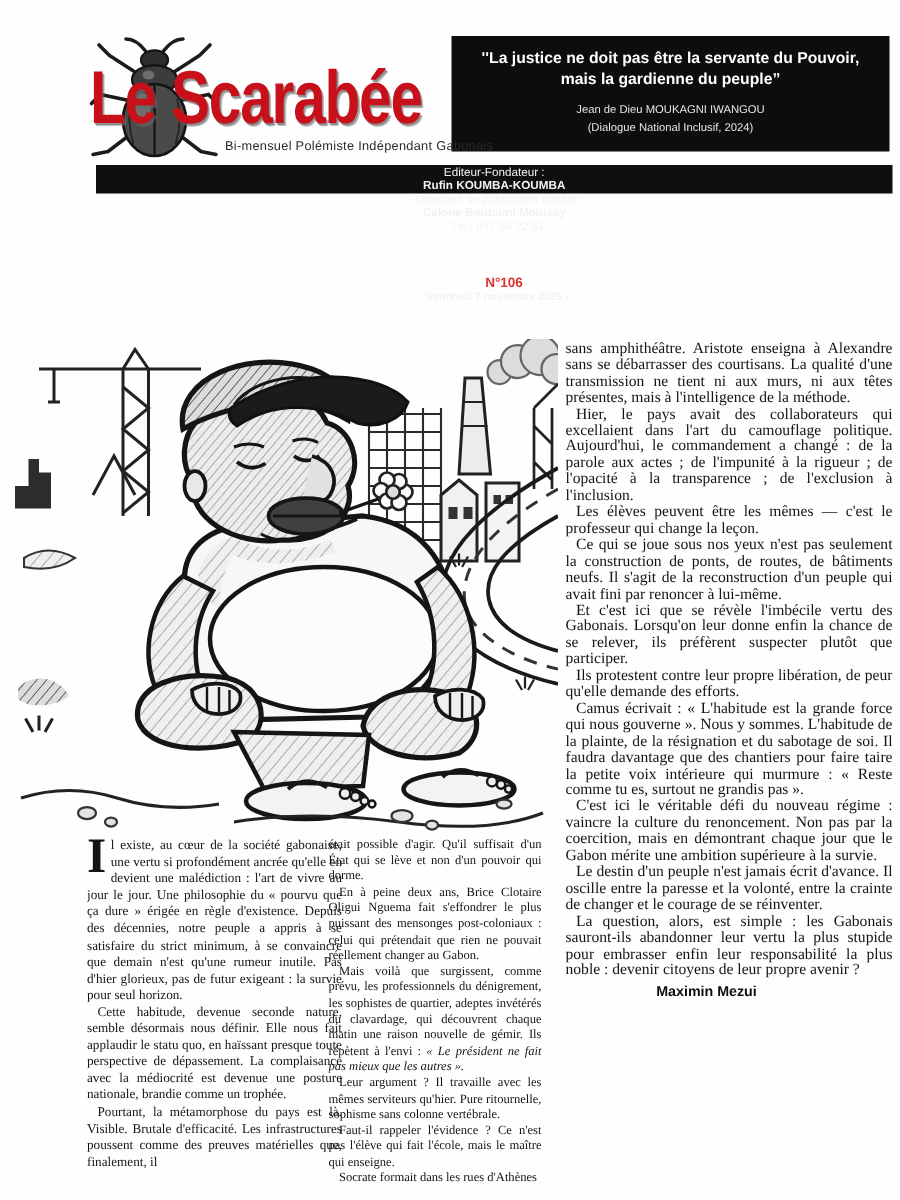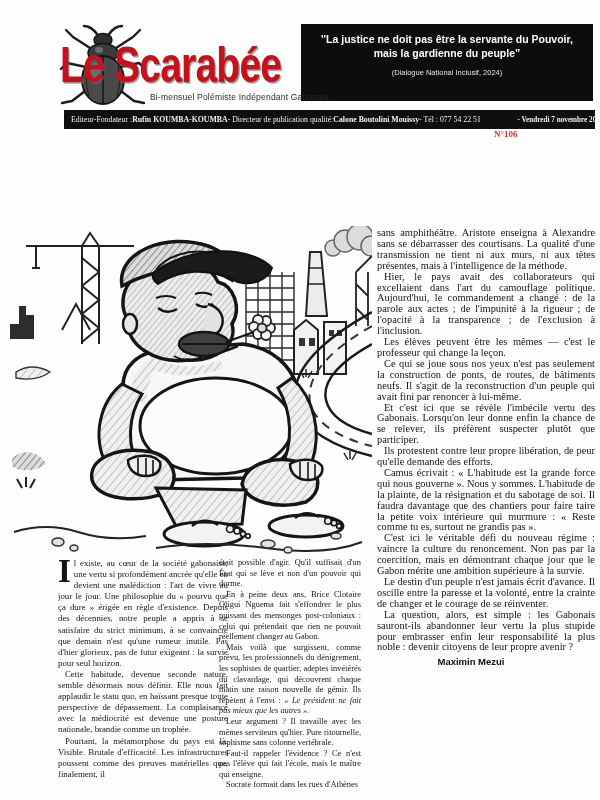--- a/index.html
+++ b/index.html
@@ -19,21 +19,21 @@
   
   .quote-box { position:absolute; left:301px; top:24px; width:292px; height:77px;
     background:#0d0d0d; color:#fff; text-align:center; padding-top:9px;
     font-family:"Liberation Sans",sans-serif; }
   .quote-box .q { font-weight:bold; font-size:10.5px; line-height:1.3; }
   .quote-box .attr { margin-top:7px; font-size:7.5px; color:#e6e6e6; line-height:1.55; }
 
   
   .info-bar { position:absolute; left:64px; top:110px; width:531px; height:19px; background:#0f0f0f;
     color:#f2f2f2; display:flex; align-items:center; padding:0 7px; white-space:nowrap;
-    font-family:Liberation Serif, serif; font-size:7.8px; }
+    font-family:Liberation Sans, sans-serif; font-size:7.8px;flex-direction:column; }
   .info-bar .b { font-weight:bold; }
   .issue-no { color:#e03030; font-weight:bold; font-size:9px; margin-left:13px;margin-top:28px; }
   .date-txt { font-weight:bold; font-size:7.2px; }
 
   
   .headline { position:absolute; left:0; right:0; top:131px; text-align:center; z-index:4;
     font-family:"Liberation Sans",sans-serif; font-weight:bold; font-size:47px; line-height:46px;
     color:#0c0c0c; letter-spacing:-1.5px; -webkit-text-stroke:1.7px #0c0c0c; }
 
   
@@ -76,20 +76,21 @@
     <ellipse cx="37" cy="50" rx="5.5" ry="10" fill="#8d8d8d" opacity=".55"></ellipse>
     <ellipse cx="41" cy="28" rx="4" ry="3" fill="#909090" opacity=".6"></ellipse>
   </svg>
   <div class="masthead-title">Le Scarabée</div>
   <div class="tagline">Bi-mensuel Polémiste Indépendant Gabonais</div>
 
   <div class="quote-box">
     <div class="q">''La justice ne doit pas être la servante du Pouvoir,</div>
     <div class="q">mais la gardienne du peuple”</div>
     <div class="attr">
+      <div>Jean de Dieu MOUKAGNI IWANGOU</div>
       <div>(Dialogue National Inclusif, 2024)</div>
     </div>
   </div>
 
   <div class="info-bar">
     <span>Editeur-Fondateur : </span>
     <span class="b">Rufin KOUMBA-KOUMBA</span>
     <span> - Directeur de publication qualité: </span>
     <span class="b">Calone Boutolini Mouissy</span>
     <span> - Tél : 077 54 22 51</span>

